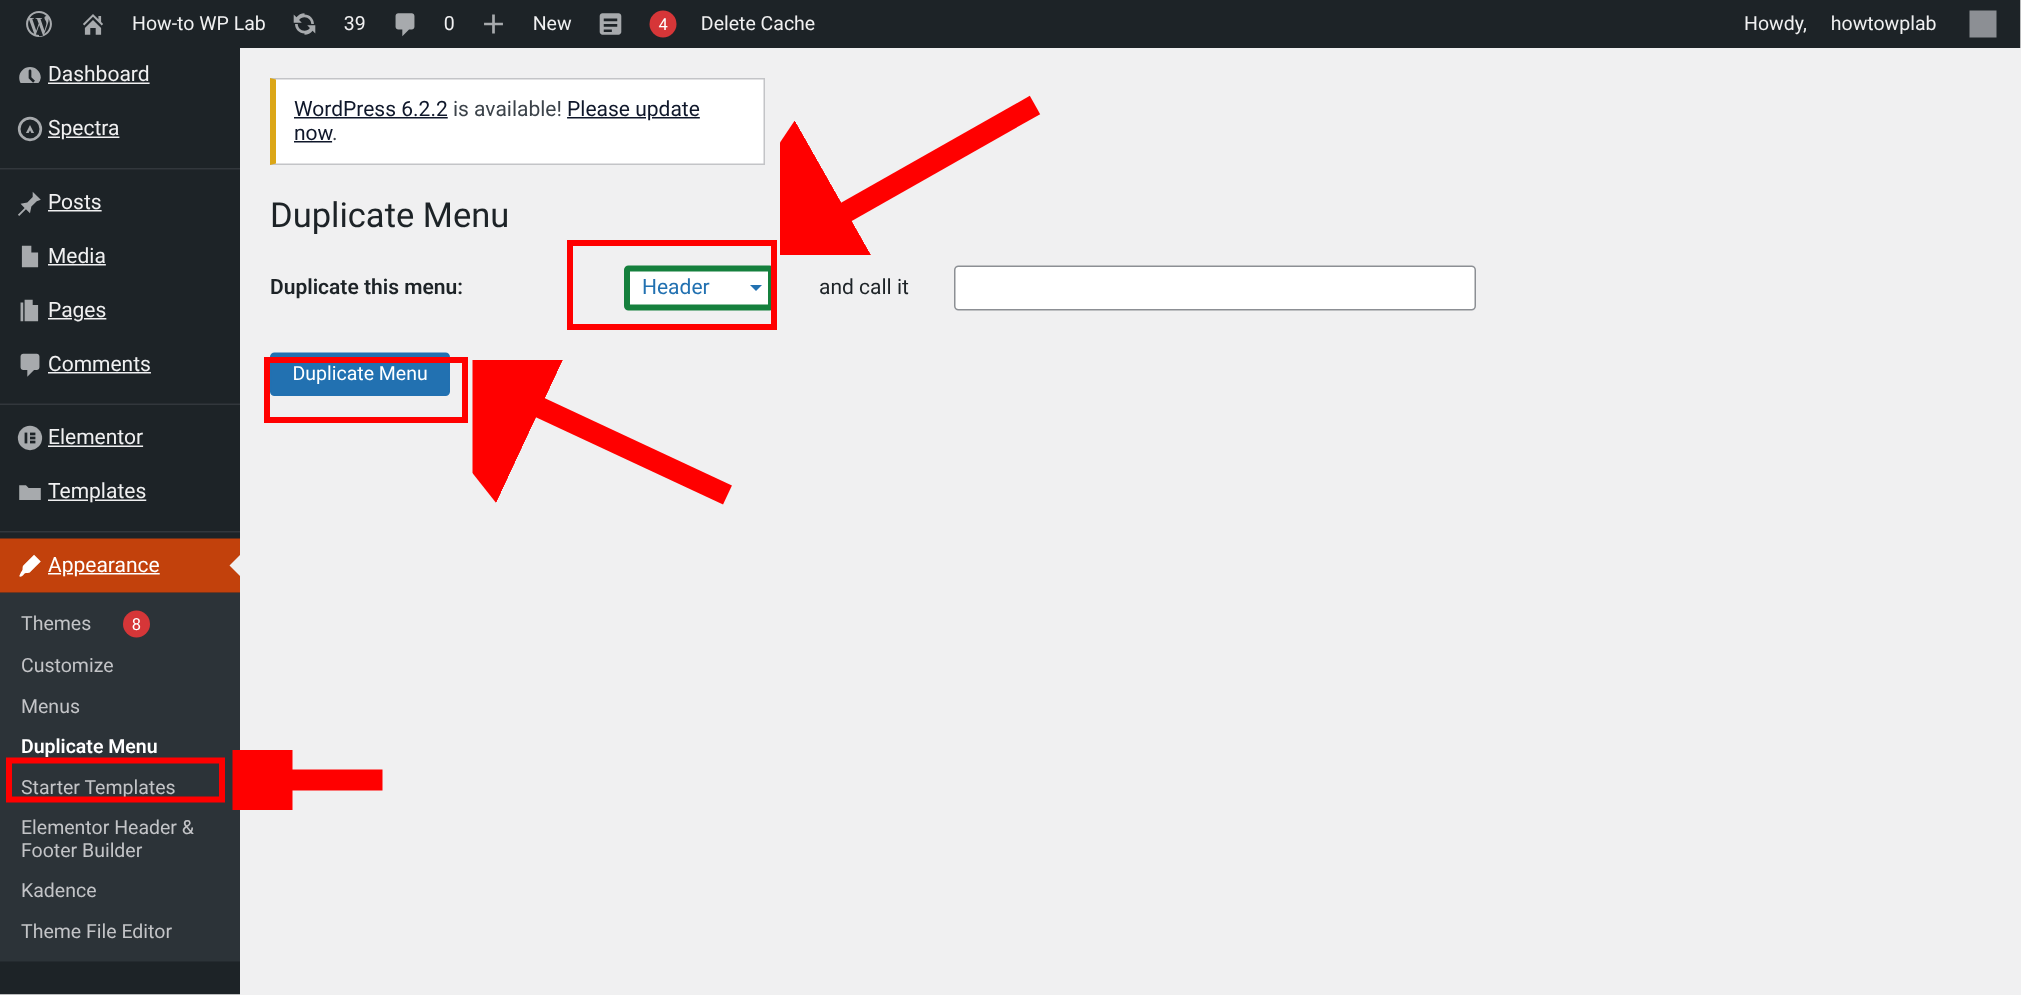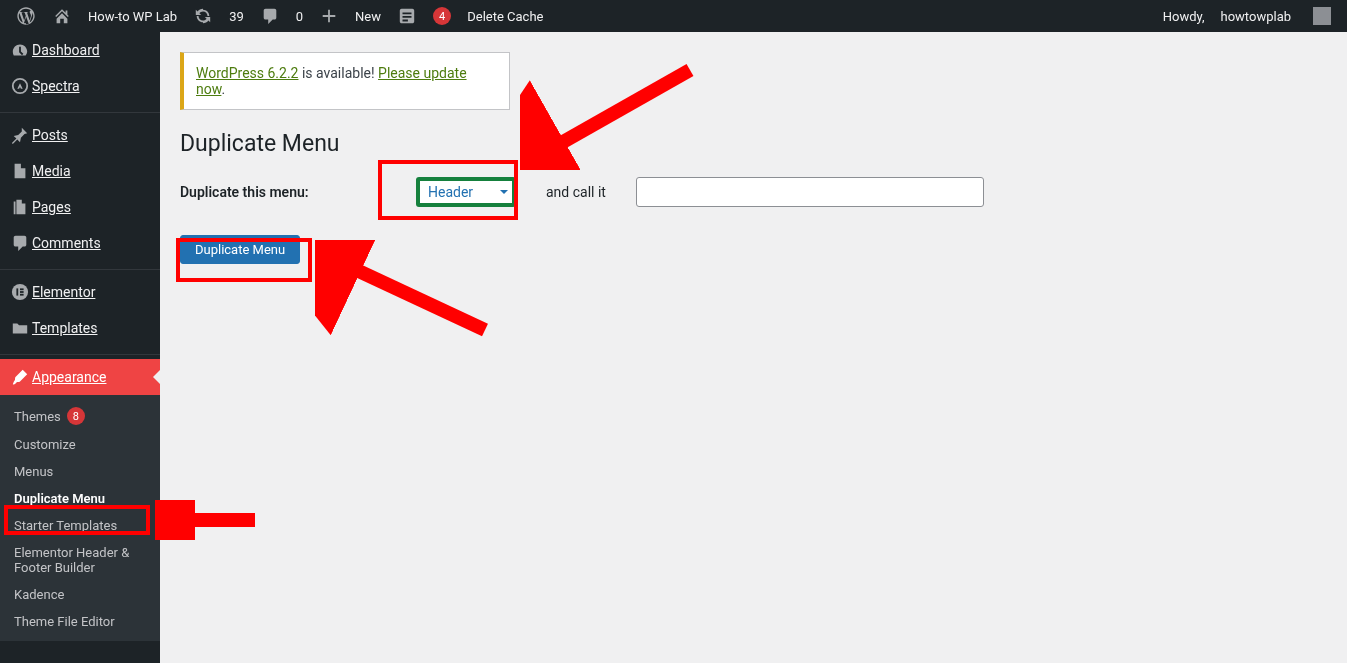--- a/index.html
+++ b/index.html
@@ -10,33 +10,33 @@
 .adminbar-left, .adminbar-right { display:flex; align-items:center; gap:0; }
 .ab-item { display:flex; align-items:center; gap:16px; padding:0 8px; height:32px; color:#f0f0f1; cursor:pointer;text-align:right; }
 .ab-icon { width:20px; height:20px; display:inline-flex; align-items:center; justify-content:center; font-size:16px; color:#a7aaad; }
 .ab-badge { background:#d63638; color:#fff; border-radius:10px; padding:1px 6px; font-size:11px; display:inline-flex; align-items:center; justify-content:center; min-width:18px; height:18px; }
 .ab-avatar { width:18px; height:18px; background:#8c8f94; margin-left:6px; }
 
 
 .sidebar { position:absolute; top:32px; left:0; width:160px; height:631px; background:#1d2327; color:#f0f0f1; font-size:14px; overflow:hidden; }
 .menu-item { display:flex; align-items:center; gap:2px; padding:8px 10px; color:#f0f0f1; cursor:pointer; position:relative;text-decoration:underline; }
 .menu-item .micon { width:20px; height:20px; display:inline-flex; align-items:center; justify-content:center; font-size:16px; color:#a7aaad; }
-.menu-item.active { background:#ef4444; color:#fff; }
+.menu-item.active { background:#c2410c; color:#fff; }
 .menu-item.active .micon { color:#fff; }
 .menu-item.active::after { content:""; position:absolute; right:-1px; top:50%; transform:translateY(-50%); border:8px solid transparent; border-right-color:#f0f0f1; }
 .menu-sep { height:5px; border-bottom:1px solid #32373c; margin:4px 0; }
 .submenu { background:#2c3338; padding:6px 0; }
-.sub-item { padding:6px 14px; color:#c3c4c7; font-size:13px; cursor:pointer; display:flex; align-items:center; gap:6px; }
+.sub-item { padding:6px 14px; color:#c3c4c7; font-size:13px; cursor:pointer; display:flex; align-items:center; gap:21px; }
 .sub-item.current { color:#fff; font-weight:600; }
 .sub-badge { background:#d63638; color:#fff; border-radius:9px; padding:0 6px; font-size:11px; min-width:18px; height:18px; display:inline-flex; align-items:center; justify-content:center; }
 
 
 .content { position:absolute; top:32px; left:160px; right:0; bottom:0; padding:20px; background:#f0f0f1; }
 .notice { background:#fff; border:1px solid #c3c4c7; border-left:4px solid #dba617; padding:12px; margin-bottom:20px; font-size:14px; color:#3c434a; width:330px; }
-.notice a { color:#4d7c0f; text-decoration:underline; }
+.notice a { color:#0f172a; text-decoration:underline; }
 h1.page-title { font-size:23px; font-weight:400; color:#1d2327; margin:8px 0 20px; }
 .form-row { display:flex; align-items:center; gap:16px; margin-bottom:28px; font-size:14px; color:#1d2327; }
 .form-label { width:220px; font-weight:600; font-size:14px; }
 select.menu-select { width:100px; height:30px; border:4px solid #15803d; border-radius:3px; background:#fff; padding:0 24px 0 8px; font-size:14px; color:#2271b1; appearance:none; -webkit-appearance:none; position:relative; }
 .select-wrap { position:relative; display:inline-block; }
 .select-wrap::after { content:""; position:absolute; right:8px; top:13px; border:4px solid transparent; border-top-color:#2271b1; pointer-events:none; }
 .mid-label { margin:0 14px; font-size:14px; color:#1d2327; }
 input.name-input { width:348px; height:30px; border:1px solid #8c8f94; border-radius:3px; background:#fff; padding:0 8px; font-size:14px; }
 .btn-primary { background:#2271b1; border:1px solid #2271b1; color:#fff; padding:6px 14px; font-size:13px; border-radius:3px; cursor:pointer; }
 

